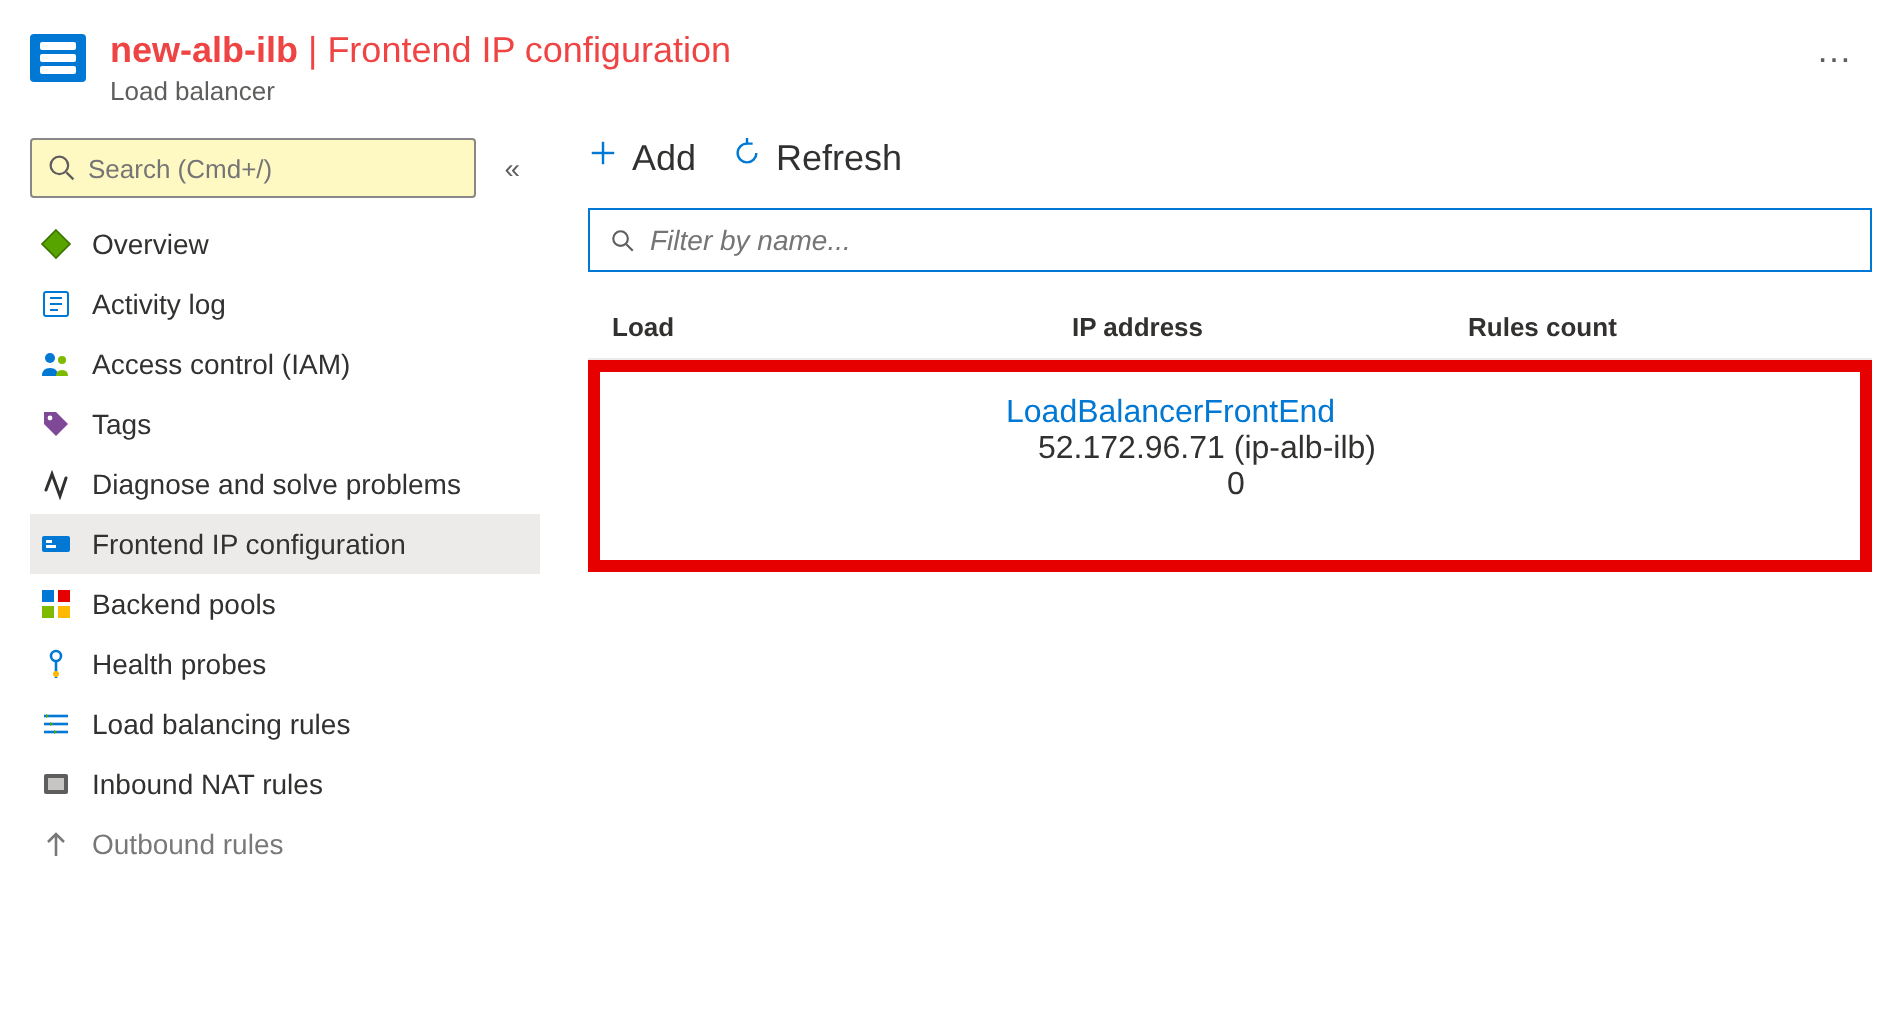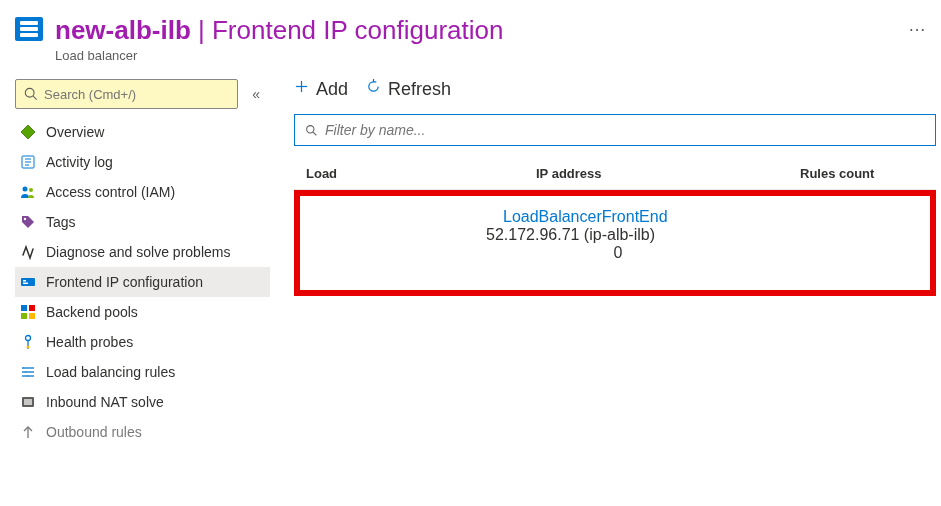--- a/index.html
+++ b/index.html
@@ -1,21 +1,21 @@
 <!DOCTYPE html>
 <html><head>
   <meta charset="utf-8">
   <style>
     * { box-sizing: border-box; margin: 0; padding: 0; font-family: 'Segoe UI', Arial, sans-serif; }
     body { background: #fff; color: #323130; overflow: hidden; width: 941px; height: 506px; }
     .header { display: flex; align-items: flex-start; padding: 15px 0 8px 15px; }
     .header-icon { width: 28px; height: 24px; background: #0078d4; border-radius: 2px; margin-right: 12px; display: flex; align-items: center; justify-content: center; flex-shrink: 0; margin-top: 2px; }
     .header-icon::before { content: ""; width: 18px; height: 4px; background: #fff; border-radius: 1px; box-shadow: 0 -6px 0 #fff, 0 6px 0 #fff; }
     .header-title-wrap { flex: 1; }
-    .header-title { font-size: 26px; font-weight: 400; color: #a21caf; }
+    .header-title { font-size: 18px; font-weight: 400; color: #ef4444; }
     .header-title strong { font-weight: 600; }
     .header-subtitle { font-size: 13px; color: #605e5c; margin-top: 2px; }
     .header-more { color: #605e5c; font-size: 18px; padding: 0 14px; cursor: pointer; letter-spacing: 1px; }
     .content { display: flex; height: calc(100% - 60px); }
     .sidebar { width: 270px; padding: 8px 0 0 15px; overflow-y: auto; }
     .search-row { display: flex; align-items: center; margin-bottom: 8px; }
     .search-box { display: flex; align-items: center; border: 1px solid #8a8886; border-radius: 2px; padding: 4px 8px; flex: 1; height: 30px; background: #fef9c3; }
     .search-box svg { width: 14px; height: 14px; margin-right: 6px; flex-shrink: 0; }
     .search-box input { border: none; outline: none; flex: 1; font-size: 13px; color: #323130; background: transparent; }
     .collapse-icon { margin-left: 14px; margin-right: 10px; color: #605e5c; cursor: pointer; font-size: 14px; }
@@ -26,21 +26,21 @@
     .main { flex: 1; padding: 8px 5px 0 24px; border-left: none; overflow: hidden; }
     .toolbar { display: flex; align-items: center; gap: 18px; padding-bottom: 14px; }
     .tool-btn { display: flex; align-items: flex-start; gap: 7px; font-size: 18px; color: #323130; cursor: pointer; }
     .tool-btn svg { width: 15px; height: 15px; }
     .filter-box { display: flex; align-items: center; border: 1.5px solid #0078d4; padding: 5px 10px; width: 100%; height: 32px; }
     .filter-box svg { width: 13px; height: 13px; margin-right: 7px; flex-shrink: 0; }
     .filter-box input { border: none; outline: none; flex: 1; font-size: 14px; font-style: italic; color: #0f766e; background: transparent; }
     .table-wrap { margin-top: 10px; padding-right: 0; }
     .table-head { display: flex; padding: 10px 0 8px 12px; font-size: 13px; font-weight: 600; color: #323130; border-bottom: 1px solid #edebe9; }
     .col-name { width: 230px; }
-    .col-ip { width: 264px; }
+    .col-ip { width: 198px; }
     .col-rules { flex: 1; }
     .highlight-box { border: 6px solid #e60000; margin-top: 0; padding: 0 4px 20px 4px; }
     .data-row { display: flex; padding: 12px 0 8px 6px; font-size: 16px; align-items: center; flex-direction: column; }
     .data-row .col-name { color: #0078d4; cursor: pointer; }
     .data-row .col-ip, .data-row .col-rules { color: #323130; }
   </style>
 </head>
 <body>
 
 <div class="header">
@@ -160,21 +160,21 @@
         </span>
       <span>Load balancing rules</span>
     </div>
     <div class="nav-item">
       <span class="nav-icon">
           <svg viewBox="0 0 16 16">
             <rect x="2" y="3" width="12" height="10" rx="1" fill="#605e5c"></rect>
             <rect x="4" y="5" width="8" height="6" fill="#c8c6c4"></rect>
           </svg>
         </span>
-      <span>Inbound NAT solve</span>
+      <span>Inbound NAT rules</span>
     </div>
     <div class="nav-item" style="opacity:0.65;">
       <span class="nav-icon">
           <svg viewBox="0 0 16 16">
             <line x1="8" y1="14" x2="8" y2="3" stroke="#323130" stroke-width="1.3"></line>
             <polyline points="4,7 8,3 12,7" fill="none" stroke="#323130" stroke-width="1.3"></polyline>
           </svg>
         </span>
       <span>Outbound rules</span>
     </div>

